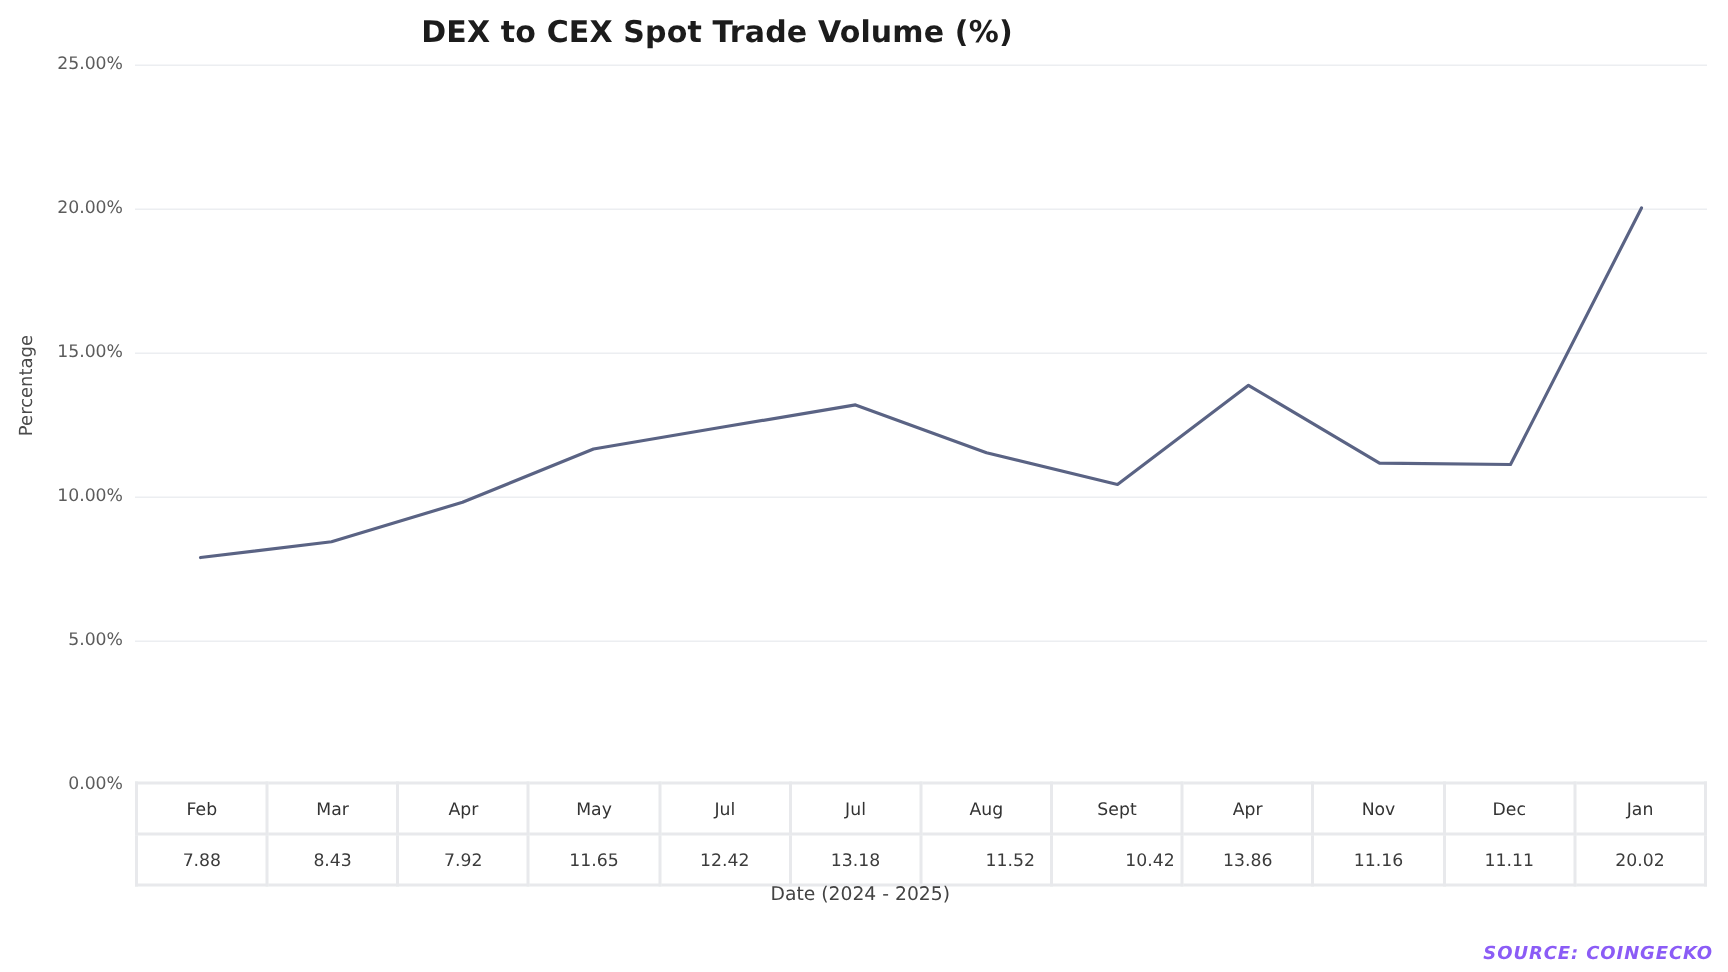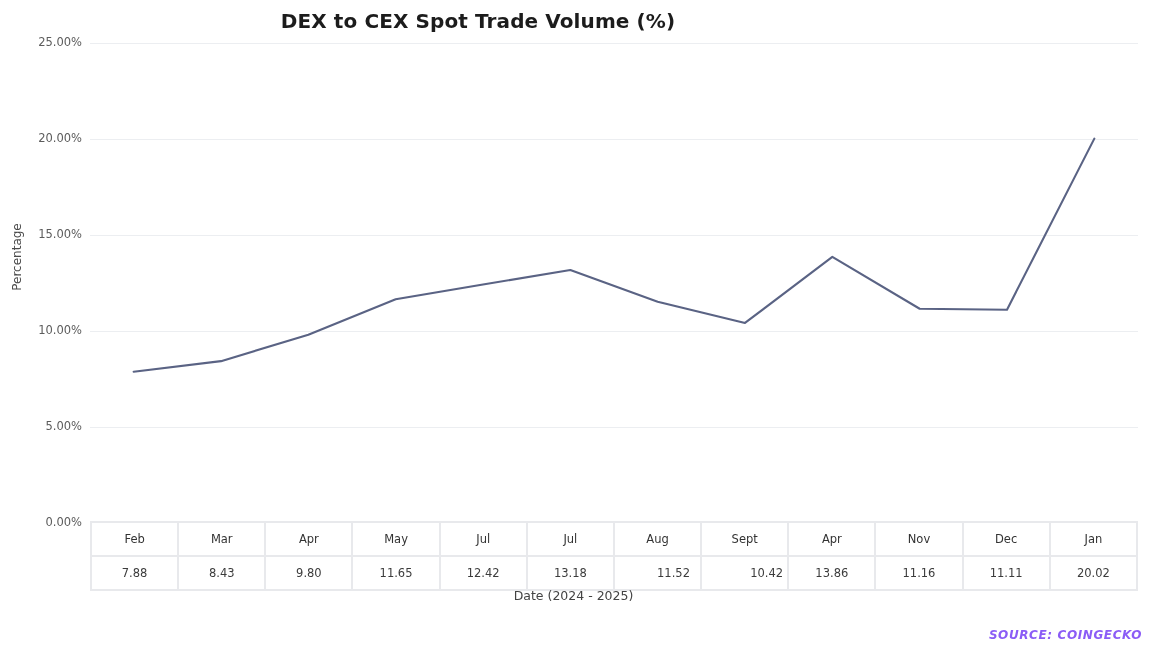--- a/index.html
+++ b/index.html
@@ -174,21 +174,21 @@
           <td style="width: 8.33333%; border-color: rgb(232, 233, 236);">Aug</td>
           <td style="width: 8.33333%; border-color: rgb(232, 233, 236);">Sept</td>
           <td style="width: 8.33333%; border-color: rgb(232, 233, 236);">Apr</td>
           <td style="width: 8.33333%; border-color: rgb(232, 233, 236);">Nov</td>
           <td style="width: 8.33333%; border-color: rgb(232, 233, 236);">Dec</td>
           <td style="width: 8.33333%; border-color: rgb(232, 233, 236);">Jan</td>
         </tr>
       <tr class="value-row" id="table-value-row">
           <td style="width: 8.33333%; border-color: rgb(232, 233, 236);">7.88</td>
           <td style="width: 8.33333%; border-color: rgb(232, 233, 236);">8.43</td>
-          <td style="width: 8.33333%; border-color: rgb(232, 233, 236);">9.80</td>
+          <td style="width: 8.33333%; border-color: rgb(232, 233, 236);">7.92</td>
           <td style="width: 8.33333%; border-color: rgb(232, 233, 236); border-radius: 10px;">11.65</td>
           <td style="width: 8.33333%; border-color: rgb(232, 233, 236);">12.42</td>
           <td style="width: 8.33333%; border-color: rgb(232, 233, 236);">13.18</td>
           <td style="width: 8.33333%; border-color: rgb(232, 233, 236); padding-left: 32px;">11.52</td>
           <td style="width: 8.33333%; border-color: rgb(232, 233, 236); padding-left: 44px;">10.42</td>
           <td style="width: 8.33333%; border-color: rgb(232, 233, 236);">13.86</td>
           <td style="width: 8.33333%; border-color: rgb(232, 233, 236);">11.16</td>
           <td style="width: 8.33333%; border-color: rgb(232, 233, 236);">11.11</td>
           <td style="width: 8.33333%; border-color: rgb(232, 233, 236);">20.02</td>
         </tr>

